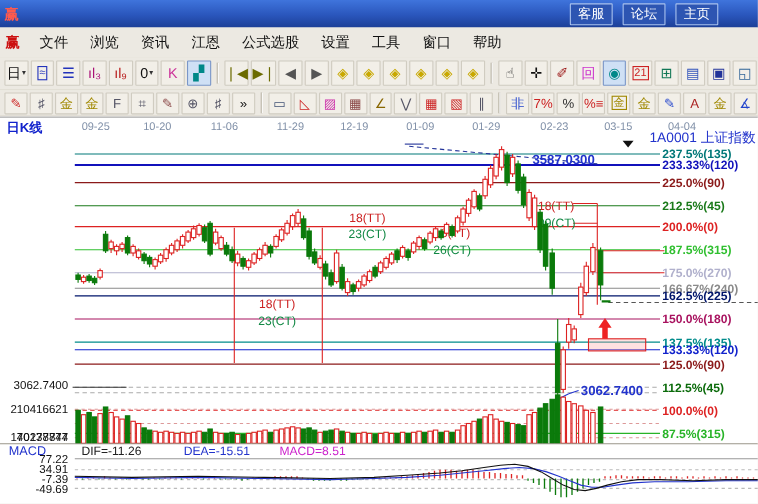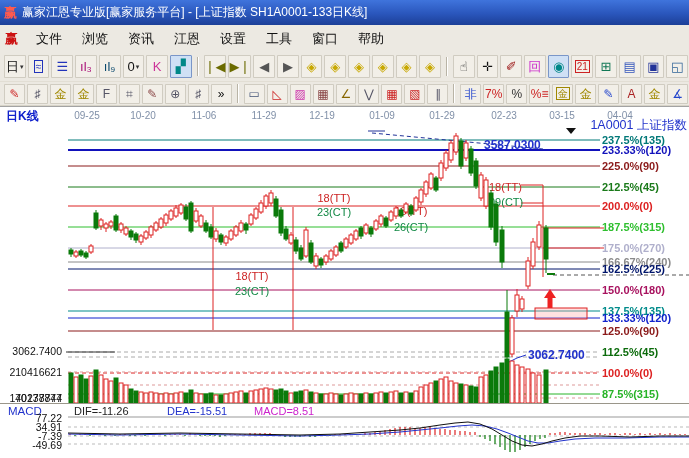--- a/index.html
+++ b/index.html
@@ -42,30 +42,35 @@
   #macd-name{position:absolute;left:8px;top:405px;color:#2233cc;font-weight:normal;font-size:11.5px}
   .macd-head{position:absolute;top:405px;font-size:11px}
   svg{position:absolute;top:0;left:0;pointer-events:none}
   #chart-canvas{position:absolute;left:66px;top:124px;width:540px;height:280px}
 </style>
 </head>
 <body>
 
 <div class="titlebar">
   <span class="logo">赢</span>
-  <span>赢家江恩专业版[赢家服务平台] - [上证指数  SH1A0001-133日K线]</span>
+  <div class="tb-buttons">
+      <div class="tb-btn">客服</div>
+      <div class="tb-btn">论坛</div>
+      <div class="tb-btn">主页</div>
+    </div>
 </div>
 
 <div class="menubar">
   <span class="logo">赢</span>
   <span id="menu-items" style="display: flex;">
       <span class="menu-item">文件</span>
       <span class="menu-item">浏览</span>
       <span class="menu-item">资讯</span>
       <span class="menu-item">江恩</span>
+      <span class="menu-item">公式选股</span>
       <span class="menu-item">设置</span>
       <span class="menu-item">工具</span>
       <span class="menu-item">窗口</span>
       <span class="menu-item">帮助</span>
     </span>
 </div>
 
 <div class="toolbar" id="toolbar1">
     <div class="tool-btn">
       <span style="color: rgb(17, 17, 17);">日</span>
@@ -74,21 +79,21 @@
     <div class="tool-btn boxed">
       <span style="color: rgb(34, 51, 187);">≈</span>
     </div>
     <div class="tool-btn">
       <span style="color: rgb(34, 51, 187);">☰</span>
     </div>
     <div class="tool-btn">
       <span style="color: rgb(170, 17, 119);">ıl₃</span>
     </div>
     <div class="tool-btn">
-      <span style="color: #0c4a6e;">ıl₉</span>
+      <span style="color: #b91c1c;">ıl₉</span>
     </div>
     <div class="tool-btn">
       <span style="color: rgb(17, 17, 17);">0</span>
       <span class="dd">▾</span>
     </div>
     <div class="tool-btn">
       <span style="color: rgb(204, 51, 153);">K</span>
     </div>
     <div class="tool-btn pressed">
       <span style="color: rgb(0, 136, 136);">▞</span>

